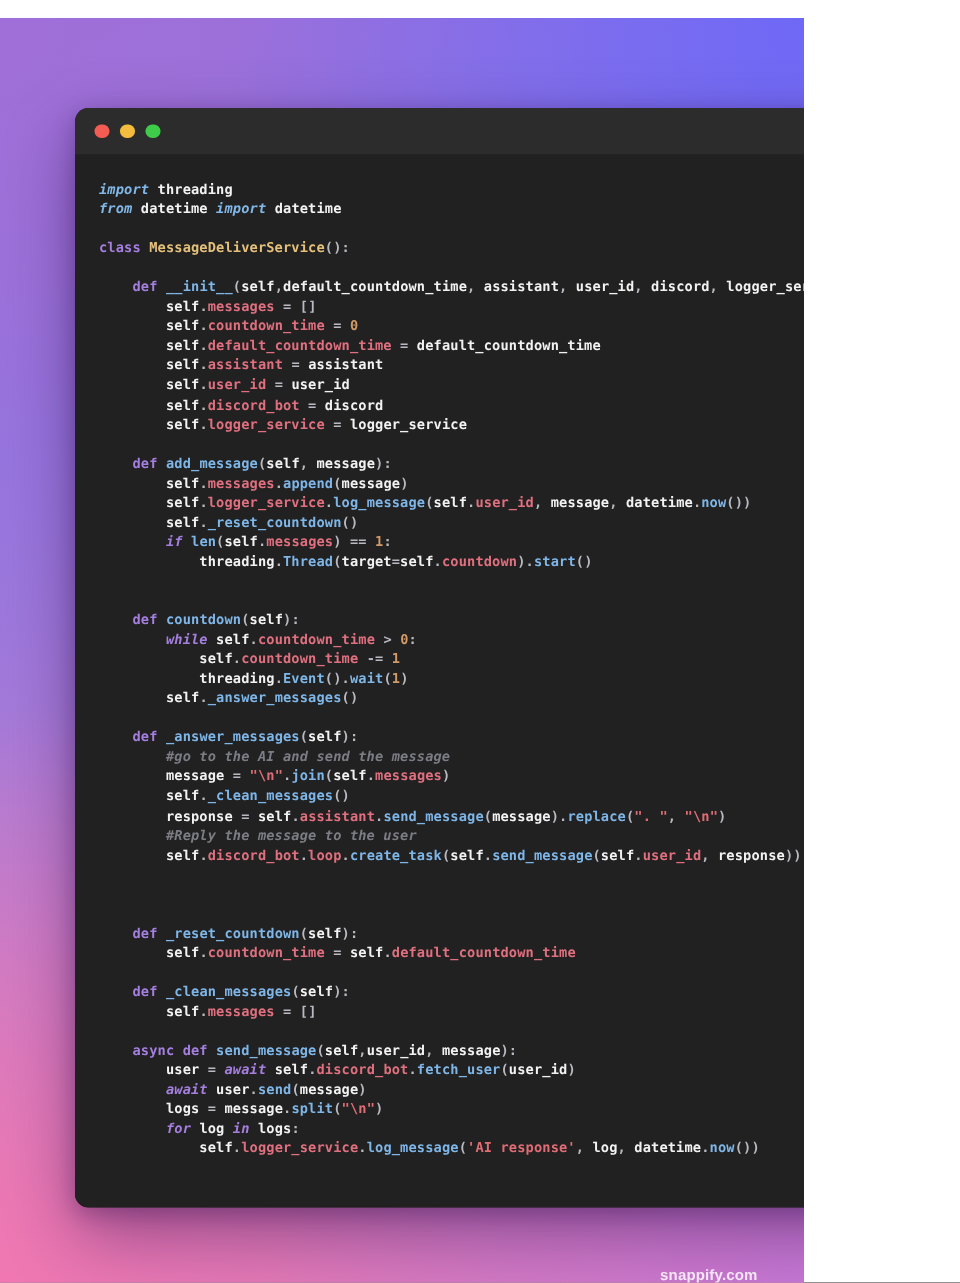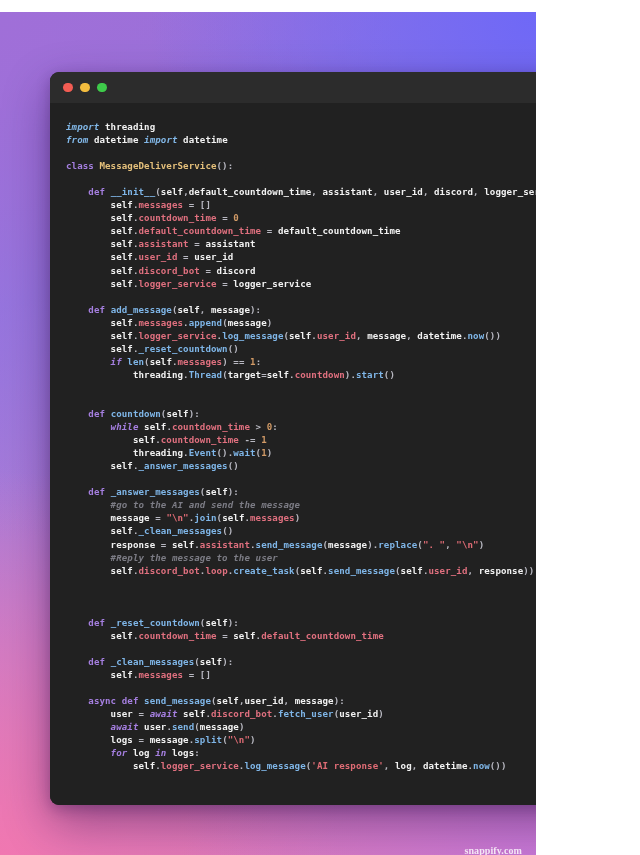--- a/index.html
+++ b/index.html
@@ -93,23 +93,23 @@
   .num       { color: #d19a66; }              
   .plain     { color: #f2f2f2; }              
   .punc      { color: #b9b9c2; }              
   .op        { color: #b9b9c2; }              
   .cmt       { color: #7c7c85; font-style: italic; } 
   .self      { color: #f2f2f2; }
 
   
   #watermark {
     position: absolute;
-    right: 14px;
+    right: 31px;
     bottom: 11px;
-    font-family: Liberation Serif, serif;
+    font-family: Liberation Sans, sans-serif;
     font-size: 10px;
     font-weight: bold;
     color: rgba(255,255,255,0.82);
     letter-spacing: 0.1px;
   }
 </style>
 </head>
 <body>
 
 <div id="stage">

